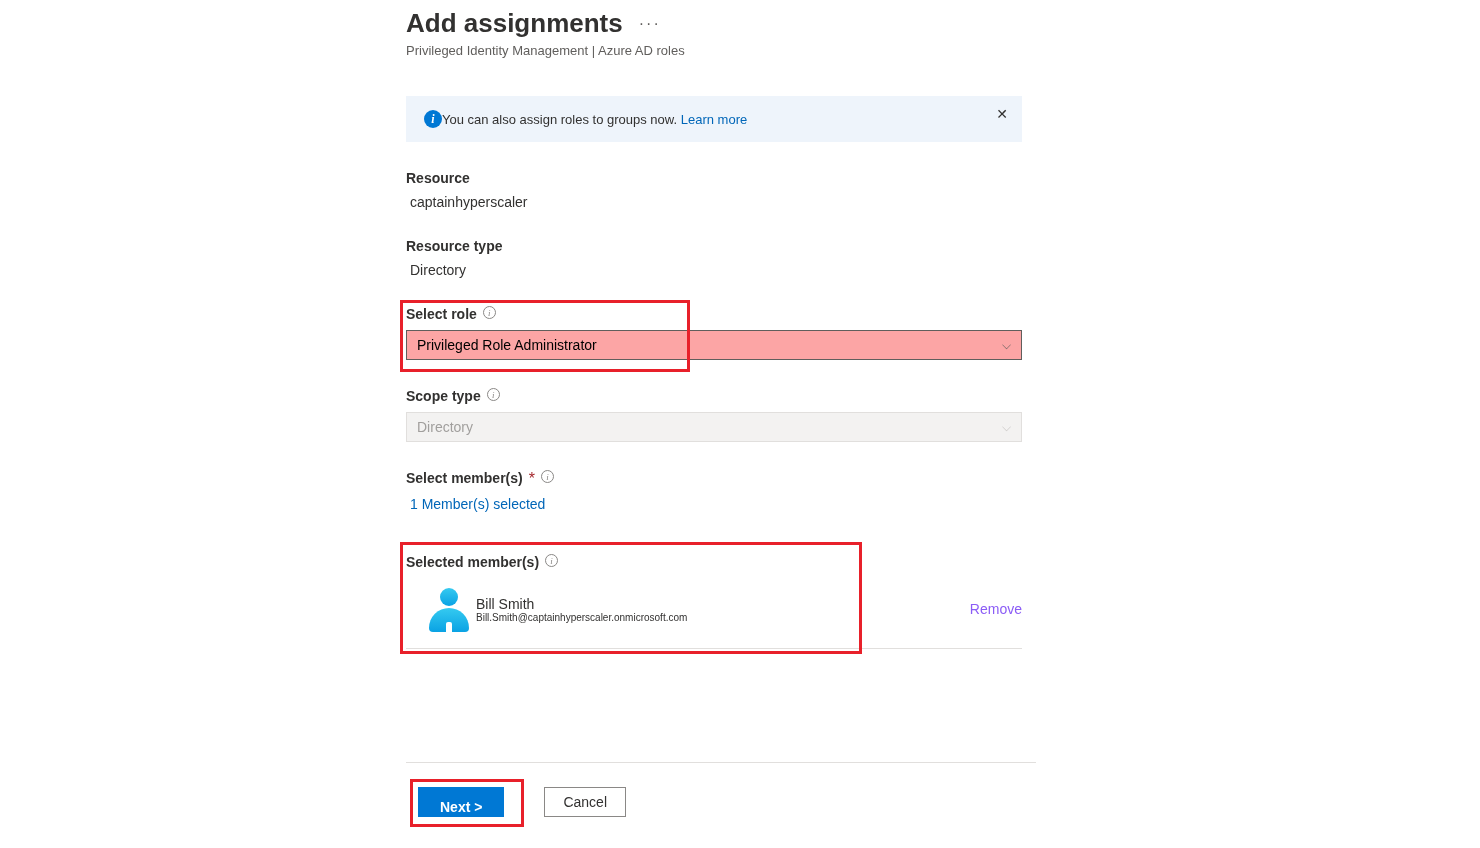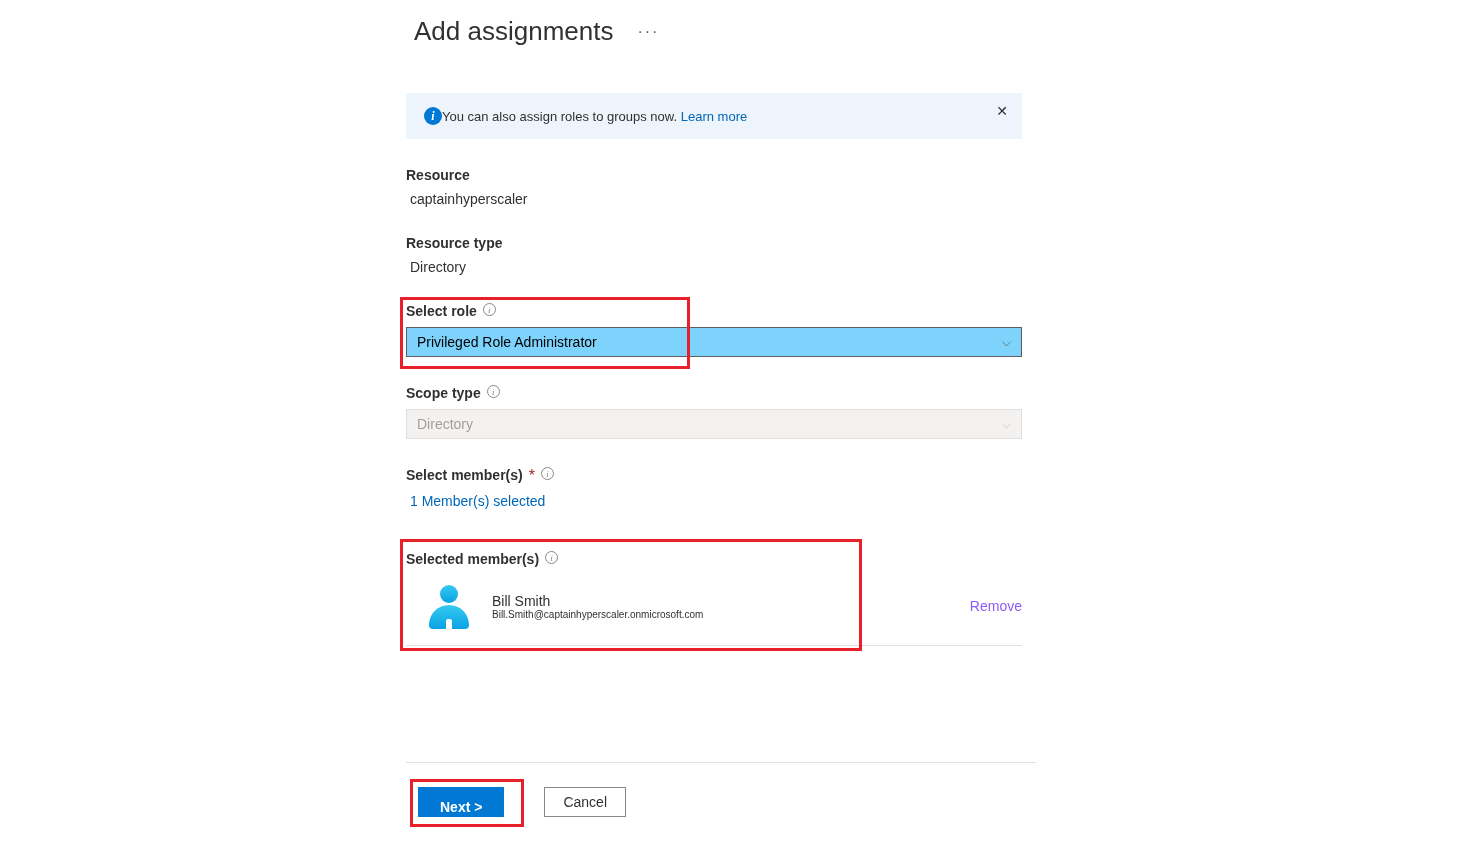--- a/index.html
+++ b/index.html
@@ -1,60 +1,61 @@
 <!DOCTYPE html>
 <html><head>
 <meta charset="utf-8">
 <style>
   * { box-sizing: border-box; font-family: "Segoe UI", Arial, sans-serif; }
   body { margin: 0; background: #fff; width: 1480px; height: 848px; position: relative; }
   .container { position: absolute; left: 406px; top: 8px; width: 630px; }
   .header-row { display: flex; align-items: center; gap: 12px; }
-  .page-title { font-size: 26px; font-weight: 400; color: #323130; margin: 8px; }
+  .page-title { font-size: 26px; font-weight: 700; color: #323130; margin: 0; }
   .more-dots { font-size: 16px; color: #605e5c; letter-spacing: 2px; padding: 0 4px; cursor: pointer; }
   .subtitle { font-size: 13px; color: #605e5c; margin-top: 4px; }
   .info-banner { margin-top: 38px; background: #eef4fb; padding: 14px 18px; display: flex; align-items: center; position: relative; width: 616px; }
   .info-icon { width: 18px; height: 18px; background: #0078d4; border-radius: 50%; display: inline-flex; align-items: center; justify-content: center; color: #fff; font-weight: bold; font-size: 12px; font-style: italic; font-family: Georgia, serif; flex-shrink: 0; }
   .info-text { margin-left: 0; font-size: 13px; color: #323130; }
   .info-link { color: #0066b8; text-decoration: none; cursor: pointer; }
   .banner-close { position: absolute; right: 14px; top: 10px; font-size: 14px; color: #323130; cursor: pointer; }
   .section { margin-top: 28px; }
   .section-short { margin-top: 34px; }
   .field-label { font-weight: 600; font-size: 14px; color: #323130; }
   .field-value { font-size: 14px; color: #323130; margin-top: 8px; padding-left: 4px; }
   .label-row { display: flex; align-items: flex-start; gap: 6px; }
   .required { color: #a4262c; }
   .tip-icon { width: 13px; height: 13px; border: 1px solid #8a8886; border-radius: 50%; display: inline-flex; align-items: center; justify-content: center; font-size: 9px; color: #8a8886; font-style: italic; font-family: Georgia, serif; cursor: pointer; }
-  .select-box { margin-top: 8px; width: 616px; border: 1px solid #605e5c; height: 30px; display: flex; align-items: center; justify-content: space-between; padding: 0 10px; font-size: 14px; cursor: pointer; background: #7dd3fc; }
+  .select-box { margin-top: 8px; width: 616px; border: 1px solid #605e5c; height: 30px; display: flex; align-items: center; justify-content: space-between; padding: 0 10px; font-size: 14px; cursor: pointer; background: #fca5a5; }
   .select-box.disabled { background: #f3f2f1; color: #a19f9d; border: 1px solid #e1dfdd; cursor: default; }
   .chevron { font-size: 12px; color: #605e5c; }
   .select-box.disabled .chevron { color: #c8c6c4; }
   .highlight-role { position: absolute; border: 3px solid #e8202a; pointer-events: none; }
   .link-text { color: #0066b8; font-size: 14px; margin-top: 8px; cursor: pointer; padding-left: 4px; }
   .member-row { display: flex; align-items: center; justify-content: space-between; width: 616px; margin-top: 16px; border-bottom: 1px solid #e1dfdd; padding-bottom: 16px; }
-  .member-left { display: flex; align-items: center; gap: 20px; padding-left: 20px; }
+  .member-left { display: flex; align-items: center; gap: 4px; padding-left: 20px; }
   .avatar { width: 46px; height: 46px; position: relative; flex-shrink: 0; }
   .avatar-head { position: absolute; top: 2px; left: 50%; transform: translateX(-50%); width: 18px; height: 18px; background: linear-gradient(#35caf0, #0aa2e4); border-radius: 50%; }
   .avatar-body { position: absolute; bottom: 0; left: 50%; transform: translateX(-50%); width: 40px; height: 24px; background: linear-gradient(#35caf0, #0aa2e4); border-radius: 20px 20px 4px 4px; }
   .avatar-notch { position: absolute; bottom: 0; left: 50%; transform: translateX(-50%); width: 6px; height: 10px; background: #fff; border-radius: 2px 2px 0 0; }
   .member-info .mname { font-size: 14px; color: #323130; }
   .member-info .memail { font-size: 10px; color: #323130; }
   .remove-link { color: #8b5cf6; font-size: 14px; cursor: pointer; }
   .footer-bar { position: absolute; left: 406px; top: 762px; width: 630px; border-top: 1px solid #e1dfdd; padding-top: 24px; display: flex; gap: 40px; align-items: center; padding-left: 12px; }
   .btn-primary { background: #0078d4; color: #fff; border: none; font-size: 14px; font-weight: 600; padding: 12px 22px; height: 30px; cursor: pointer; }
   .btn-secondary { background: #fff; color: #323130; border: 1px solid #8a8886; font-size: 14px; padding: 6px 18px; height: 30px; cursor: pointer; }
 </style>
 </head>
 <body>
 
 <div class="container">
   <div class="header-row">
     <h1 class="page-title">Add assignments</h1>
     <span class="more-dots">···</span>
   </div>
+  <div class="subtitle">Privileged Identity Management | Azure AD roles</div>
 
   <div class="info-banner">
     <span class="info-icon">i</span>
     <span class="info-text">
       <span>You can also assign roles to groups now. </span><a class="info-link">Learn more</a>
     </span>
     <span class="banner-close">✕</span>
   </div>
 
   <div class="section">

